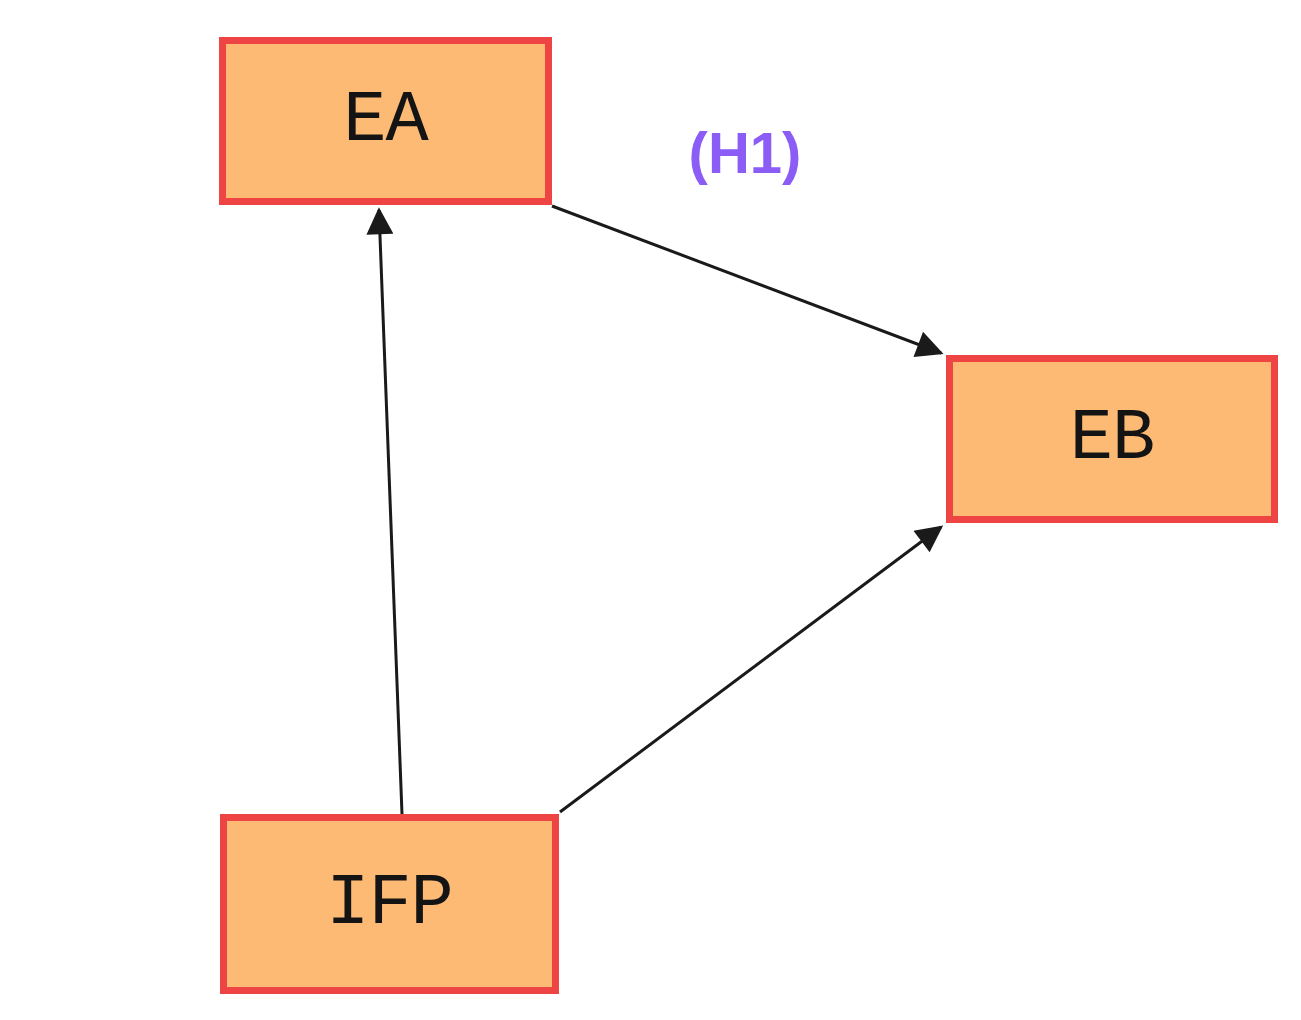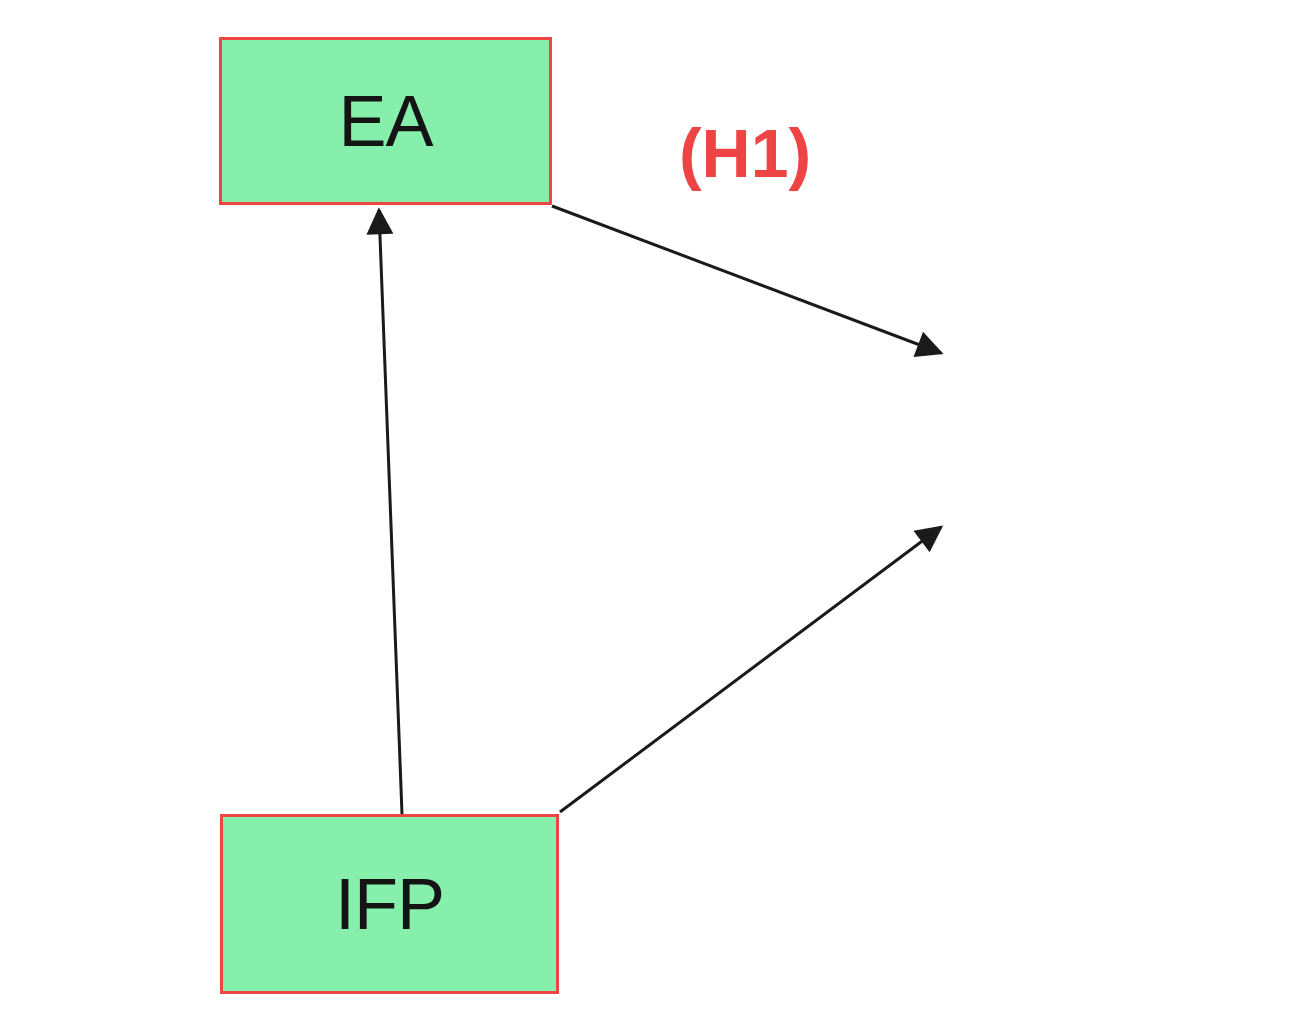--- a/index.html
+++ b/index.html
@@ -18,42 +18,43 @@
   #arrows-layer {
     position: absolute;
     left: 0;
     top: 0;
     width: 1301px;
     height: 1020px;
   }
   .node-box {
     position: absolute;
     box-sizing: border-box;
-    border: 3px solid #ef4444;
-    background: #86efac;
+    border: 7px solid #ef4444;
+    background: #fdba74;
     display: flex;
     align-items: center;
     justify-content: center;
+    font-family: Liberation Mono, monospace;
   }
   #box-ea  { left: 219px; top: 37px;  width: 333px; height: 168px; }
   #box-eb  { left: 946px; top: 355px; width: 332px; height: 168px; }
   #box-ifp { left: 220px; top: 814px; width: 339px; height: 180px; }
   .node-label {
     font-size: 72px;
     font-weight: 400;
     color: #141414;
     letter-spacing: -1px;
     line-height: 1;
   }
   .edge-label {
     position: absolute;
     transform: translate(-50%, -50%);
-    font-size: 68px;
+    font-size: 58px;
     font-weight: 700;
-    color: #ef4444;
+    color: #8b5cf6;
     white-space: nowrap;
     line-height: 1;
   }
   #label-h1 { left: 745px; top: 153px; }
   #label-h2 { left: 765px; top: 874px; }
   #label-h3 { left: 80px;  top: 534px; }
 </style>
 </head>
 <body>
 
@@ -70,20 +71,23 @@
 
     <line x1="560" y1="812" x2="941" y2="527" stroke="#1a1a1a" stroke-width="3" marker-end="url(#arrowhead)"></line>
 
     <line x1="402" y1="814" x2="379" y2="210" stroke="#1a1a1a" stroke-width="3" marker-end="url(#arrowhead)"></line>
   </svg>
 
   <div class="node-box" id="box-ea">
     <span class="node-label">EA</span>
   </div>
 
+  <div class="node-box" id="box-eb">
+    <span class="node-label">EB</span>
+  </div>
 
   <div class="node-box" id="box-ifp">
     <span class="node-label">IFP</span>
   </div>
 
   <div class="edge-label" id="label-h1">(H1)</div>
 
 
 
 </div>

